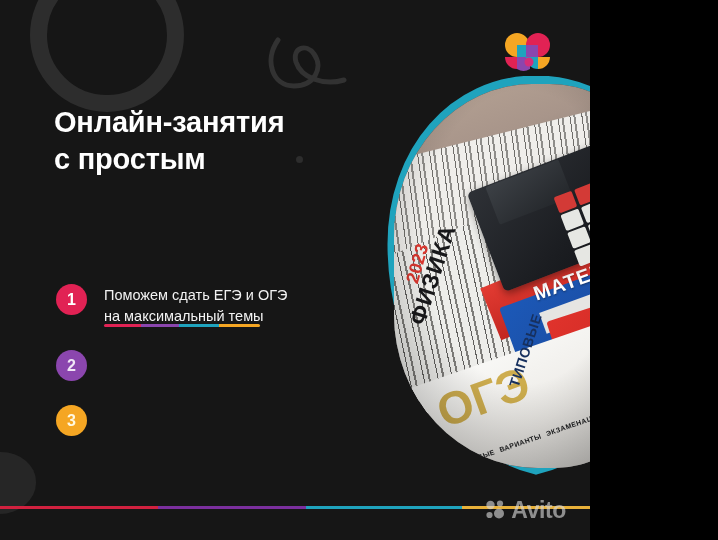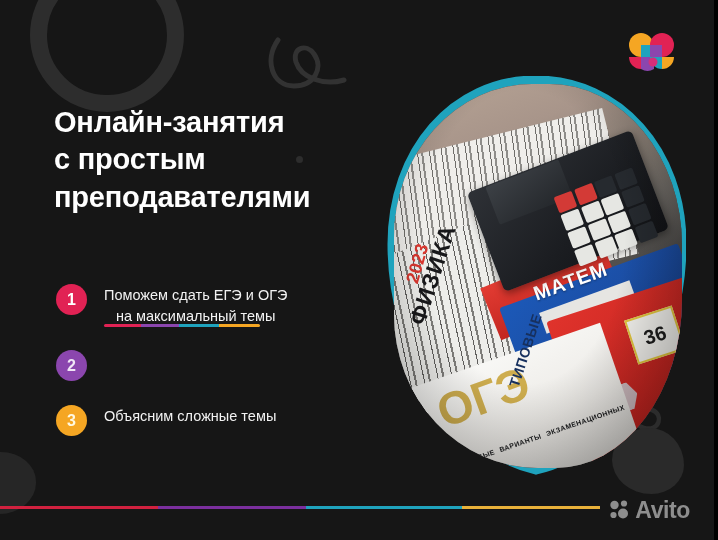--- a/index.html
+++ b/index.html
@@ -2,21 +2,21 @@
 <html lang="ru"><head>
 <meta charset="utf-8">
 <style>
   html, body {
     margin: 0;
     padding: 0;
     background: #000;
   }
   #banner {
     position: relative;
-    width: 714px;
+    width: 590px;
     height: 540px;
     overflow: hidden;
     background: #161616;
     font-family: "Liberation Sans", sans-serif;
     -webkit-font-smoothing: antialiased;
   }
 
   
   .deco { position: absolute; pointer-events: none; }
 
@@ -103,21 +103,20 @@
   .badge-1 { background: #e12254; }
   .badge-2 { background: #8b46ae; color: #f0e6f6; }
   .badge-3 { background: #f5a623; color: #fff8e0; }
 
   .benefit-text {
     margin-left: 17px;
     color: #f2f2f2;
     font-size: 14.5px;
     line-height: 1.43;
     padding-top: 2px;
-    text-align: center;
   }
   .benefit-text .bt-line { display: block; white-space: nowrap; }
 
   .underline {
     position: absolute;
     left: 48px; top: 41px;
     width: 156px; height: 2.5px;
     border-radius: 2px;
     background: linear-gradient(to right,
        #e12254 0%, #e12254 24%,
@@ -358,42 +357,40 @@
       <rect x="24" y="14" width="12" height="14" fill="#8B46AE"></rect>
       <path d="M24 26 h12 v12 a12 12 0 0 1 -12 -12 Z" fill="#1FA3BD"></path>
       <path d="M36 26 h12 a12 12 0 0 1 -12 12 Z" fill="#F5A623"></path>
       <circle cx="27" cy="31" r="4.5" fill="#D62E7A"></circle>
     </svg>
   </div>
 
   <div id="headline">
     <span class="hl-line">Онлайн-занятия</span>
     <span class="hl-line">с простым</span>
-    <span class="hl-line">преподавателями</span>
   </div>
 
   <div id="benefits">
 
     <div class="benefit">
       <div class="badge badge-1">1</div>
       <div class="benefit-text">
         <span class="bt-line">Поможем сдать ЕГЭ и ОГЭ</span>
         <span class="bt-line">на максимальный темы</span>
       </div>
       <div class="underline"></div>
     </div>
 
     <div class="benefit">
       <div class="badge badge-2">2</div>
     </div>
 
     <div class="benefit">
       <div class="badge badge-3">3</div>
       <div class="benefit-text">
-        <span class="bt-line">Объясним сложные темы</span>
       </div>
     </div>
 
   </div>
 
   <div id="photo-wrap">
     <svg id="photo-ring" viewBox="0 0 300 400">
       <path d="M150 6 C232 6 294 76 294 168 C294 272 236 372 150 392 C66 372 8 272 8 168 C8 76 68 6 150 6 Z" fill="none" stroke="#1FA3BD" stroke-width="13"></path>
     </svg>
 

